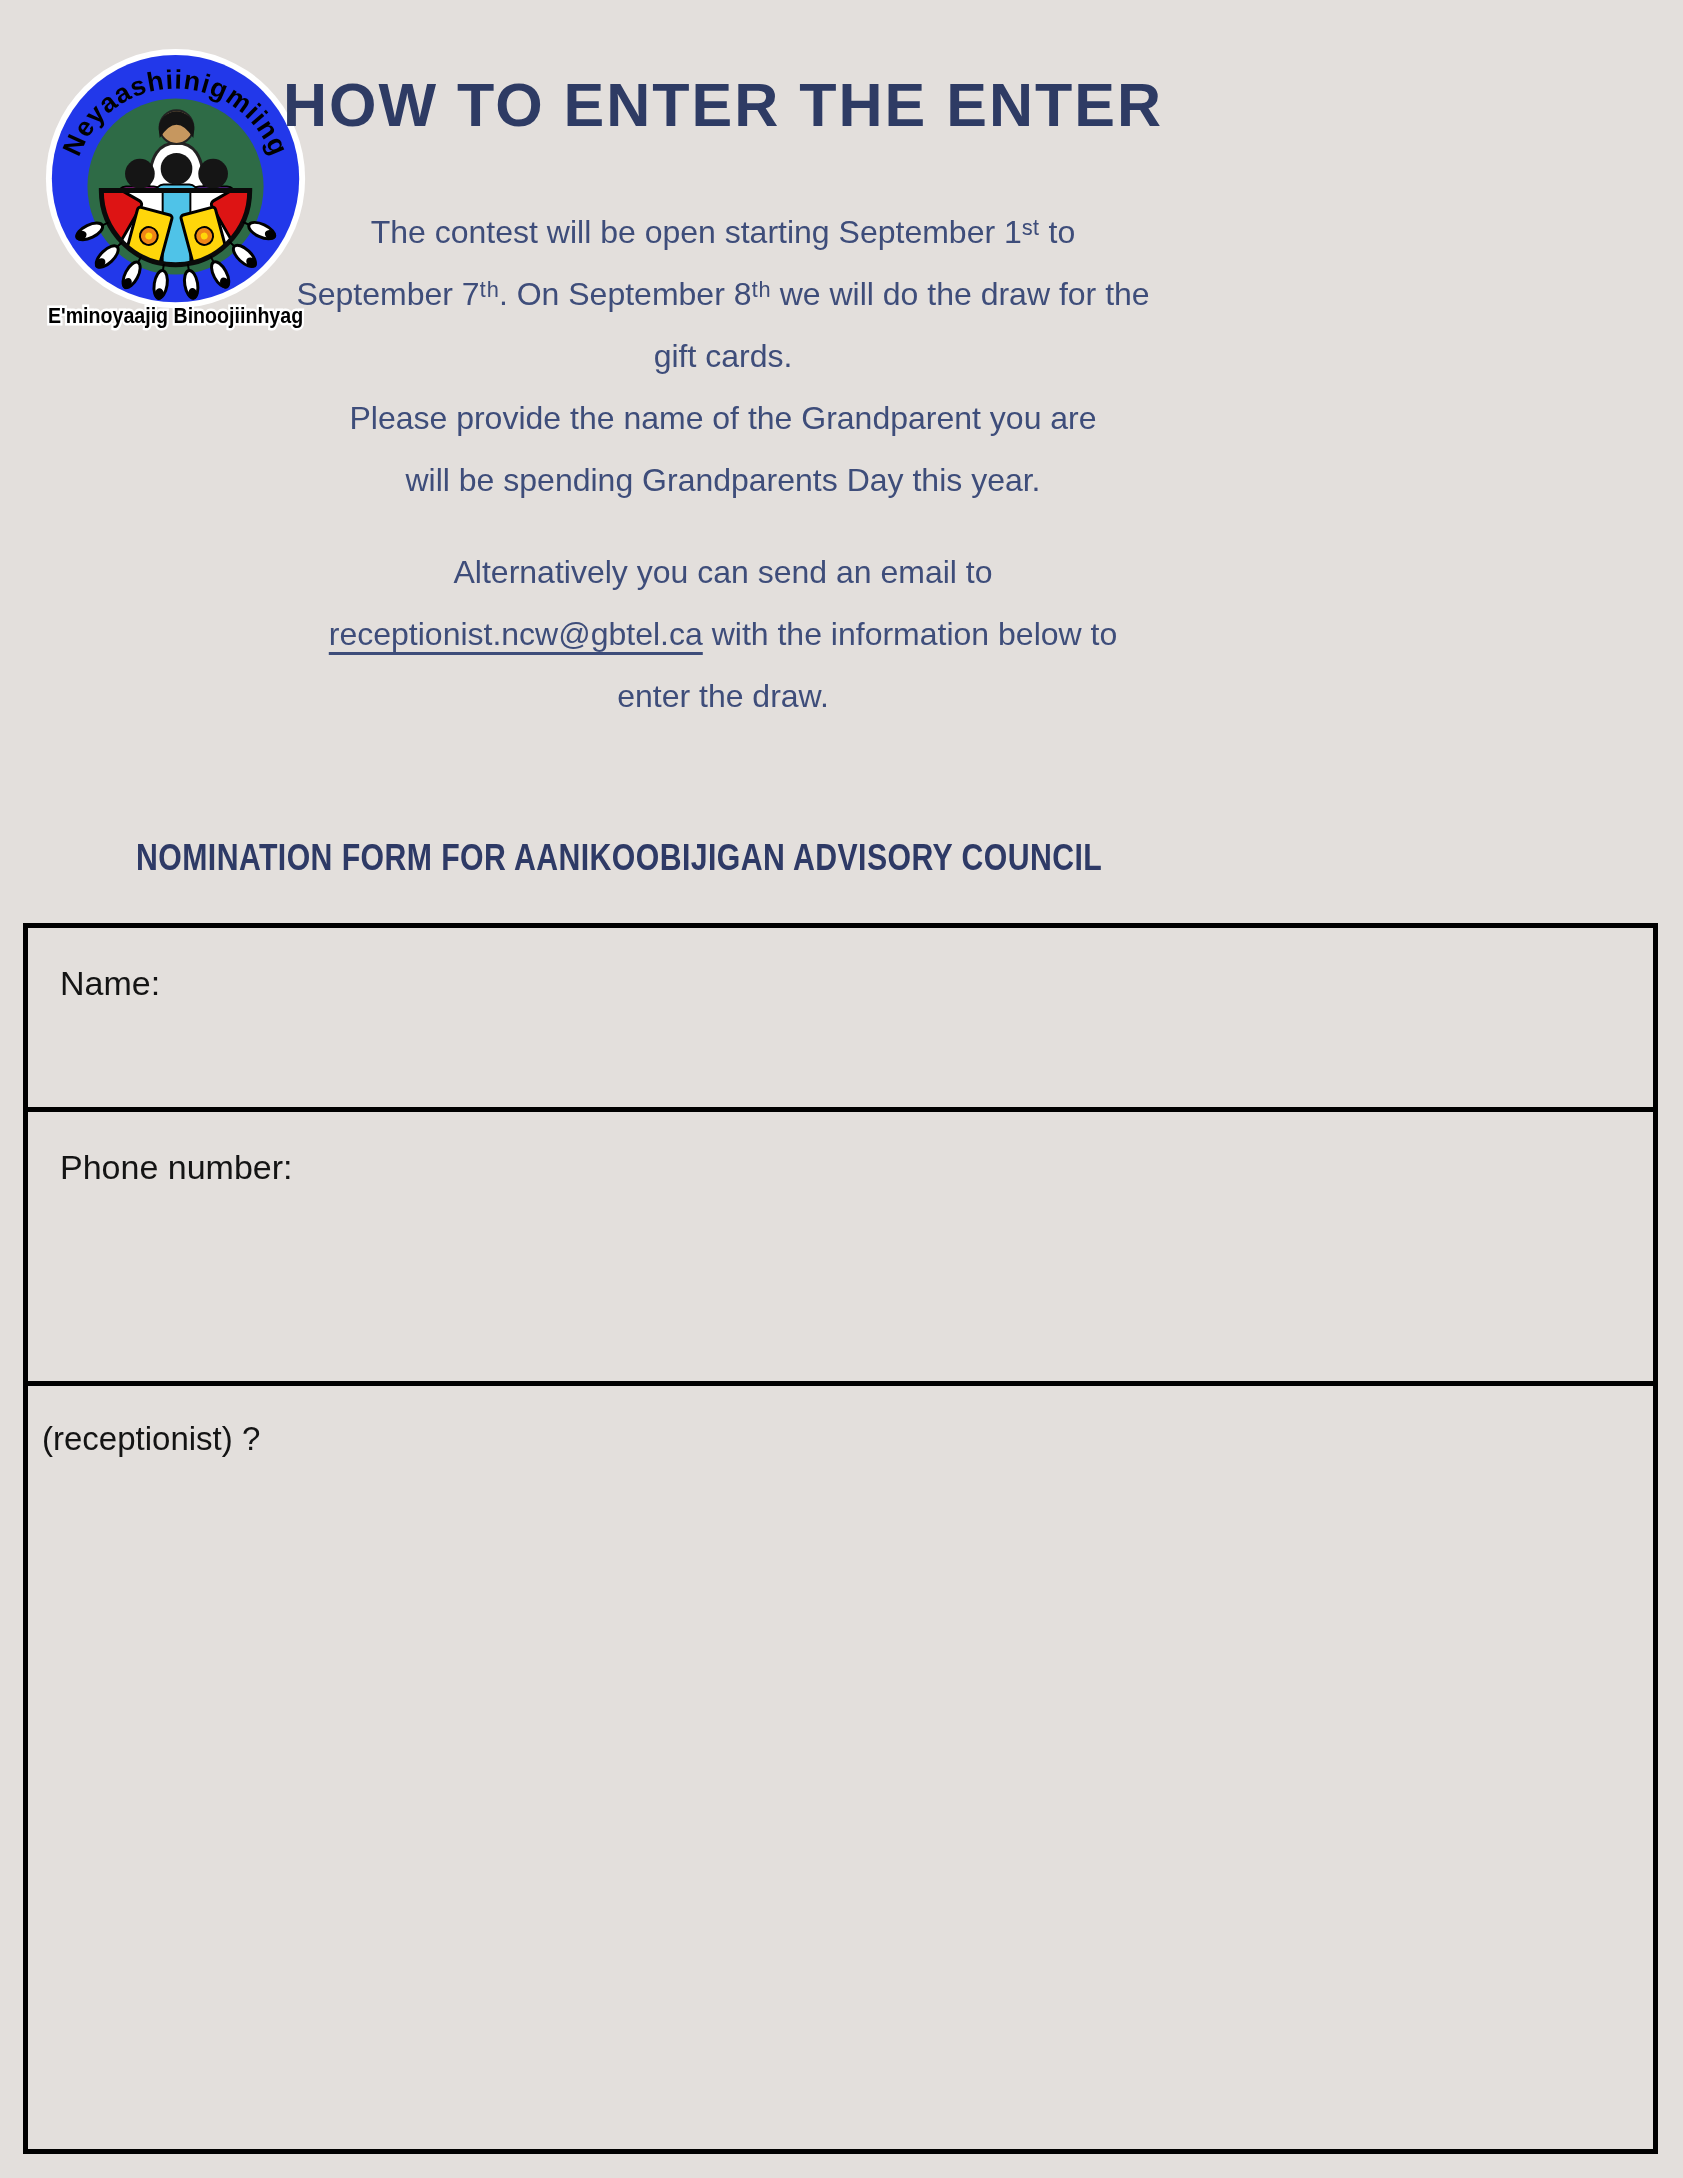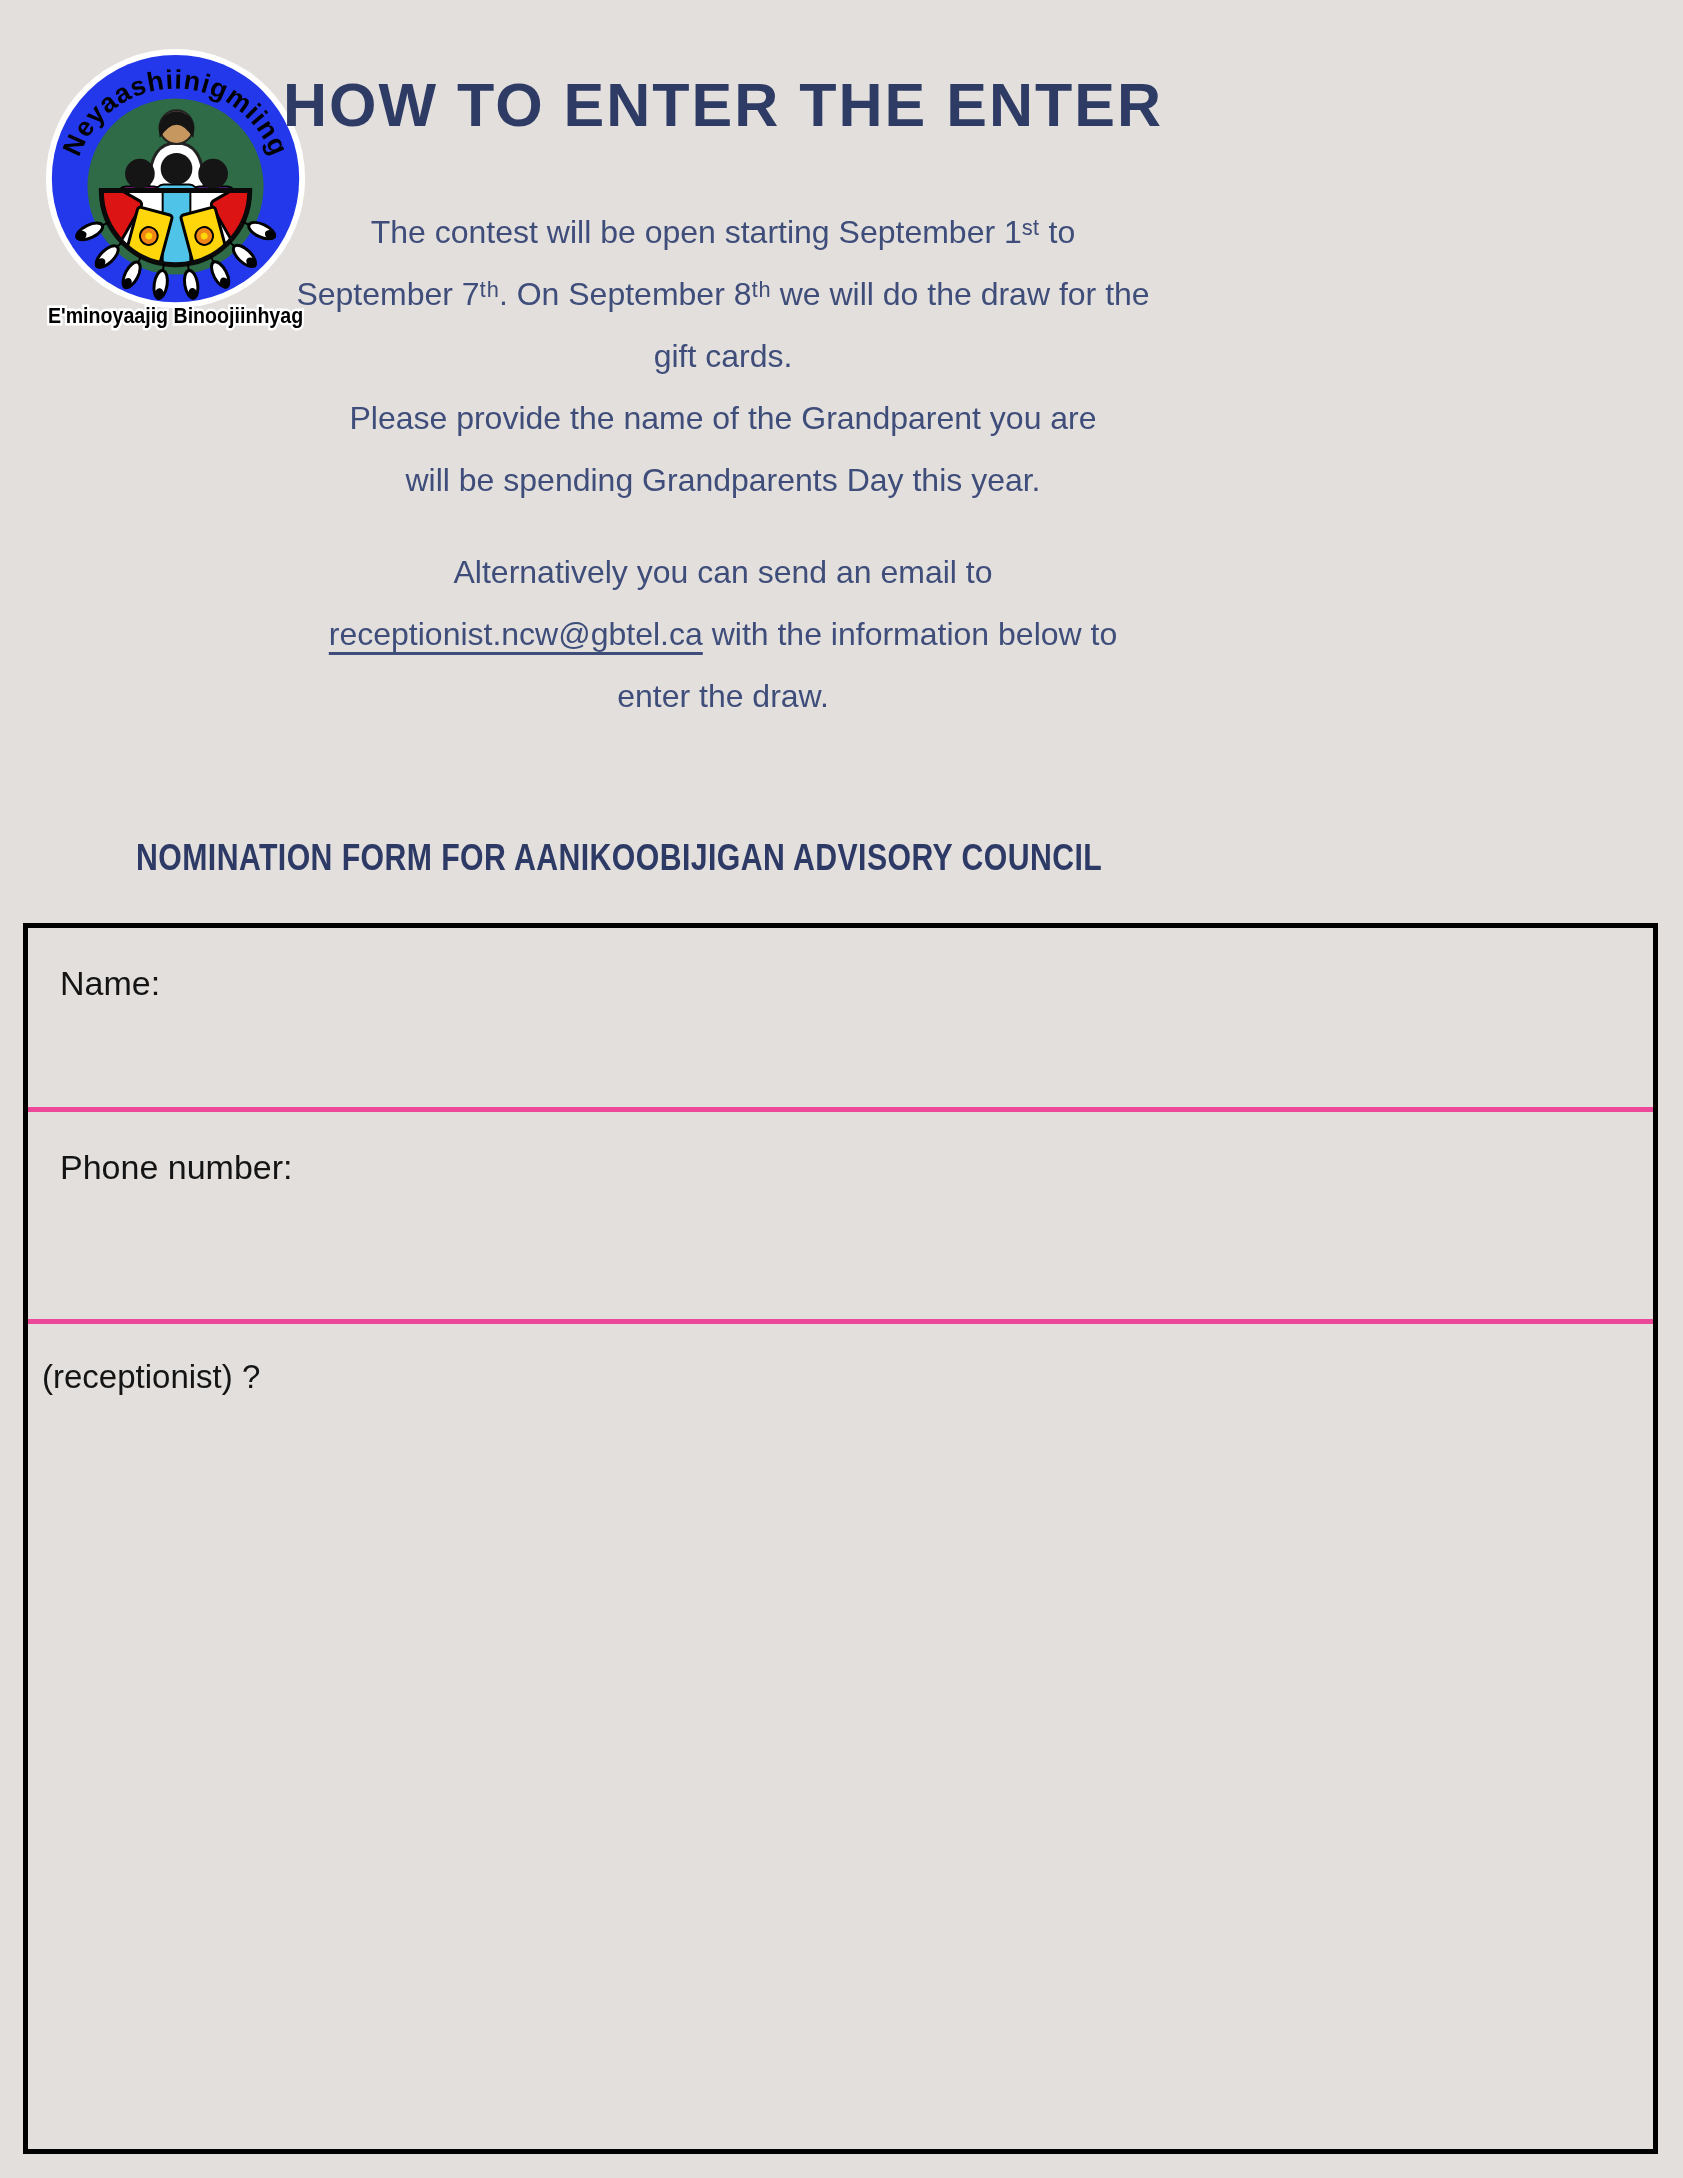--- a/index.html
+++ b/index.html
@@ -49,25 +49,25 @@
 
   
   .form-table {
     position:absolute; left:23px; top:923px;
     width:1635px; height:1231px;
     border:5px solid #000; box-sizing:border-box;
     display:flex; flex-direction:column;
   }
   .form-row {
     box-sizing:border-box;
-    border-bottom:5px solid #ec4899;
+    border-bottom:5px solid #000000;
     padding:36px 5px 0 32px;
   }
   .row-name    { height:184px; }
-  .row-phone   { height:212px; }
+  .row-phone   { height:274px; }
   .row-address { height:314px; }
   .row-question{ flex:1; border-bottom:none; padding:30px 22px 0 14px; }
   .field-label { font-size:34px; color:#141414; }
   .question-text { font-size:33px; line-height:46px; color:#141414; }
   .justify-line { display:flex; justify-content:space-between; }
 </style>
 </head>
 <body>
 
 <div class="logo-wrap">

